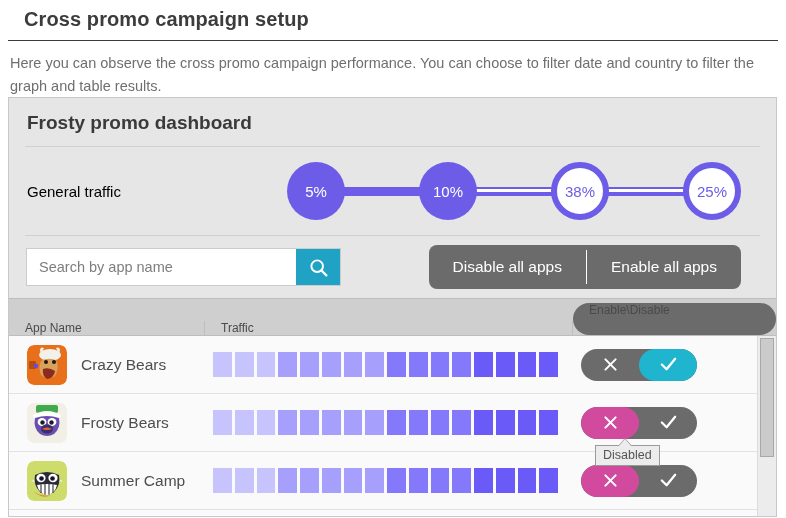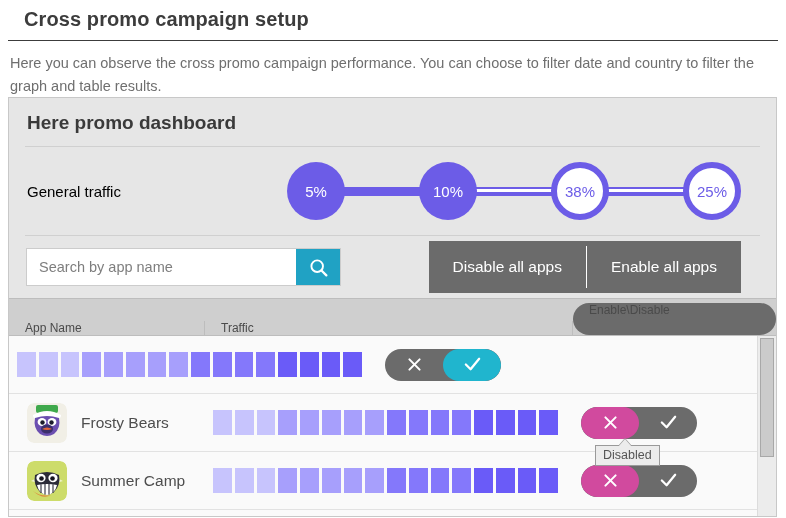--- a/index.html
+++ b/index.html
@@ -150,23 +150,23 @@
     align-items: center;
     justify-content: center;
     cursor: pointer;
     padding: 0;
   }
 
   .btn-group {
     display: flex;
     margin-left: auto;
     background: #6b6b6b;
-    border-radius: 0;
+    border-radius: 8px;
     overflow: hidden;
-    height: 52px;
+    height: 44px;
     margin-right: 17px;
   }
   .btn-group button {
     background: transparent;
     border: 0;
     color: #ffffff;
     font-size: 15.5px;
     font-family: "Liberation Sans", sans-serif;
     padding: 0 24px;
     cursor: pointer;
@@ -302,21 +302,21 @@
 </style>
 </head>
 <body>
 
 <div class="page-title">Cross promo campaign setup</div>
 <div class="title-rule"></div>
 <div class="page-desc">Here you can observe the cross promo campaign performance. You can choose to filter date and country to filter the graph and table results.</div>
 
 <div class="card">
 
-  <div class="card-title">Here promo dashboard</div>
+  <div class="card-title">Frosty promo dashboard</div>
   <div class="card-rule"></div>
 
   <div class="stepper-row">
     <div class="stepper-label">General traffic</div>
     <div class="steps">
       <div class="step filled">
           <span>5%</span>
         </div>
       <div class="connector"></div>
       <div class="step filled">
@@ -355,20 +355,37 @@
 
   <div class="table-head">
     <div class="th app">App Name</div>
     <div class="th traf">Traffic</div>
     <div class="th toggle">Enable\Disable</div>
   </div>
 
   <div class="table-body">
 
     <div class="row">
+      <div class="cell-app">
+        <div class="app-icon">
+          <svg width="40" height="40" viewBox="0 0 40 40">
+            <rect width="40" height="40" rx="7" fill="#e8701a"></rect>
+            <ellipse cx="23" cy="10" rx="11" ry="6" fill="#f2f0ea"></ellipse>
+            <path d="M13 6 Q13 1 17 3 Q15 6 15 9 Z" fill="#f2f0ea"></path>
+            <path d="M33 6 Q33 1 29 3 Q31 6 31 9 Z" fill="#f2f0ea"></path>
+            <path d="M14 16 Q20 12 29 15 Q33 22 28 31 Q20 36 14 30 Q11 22 14 16Z" fill="#d8a25d"></path>
+            <path d="M16 24 Q22 22 28 26 Q27 33 20 34 Q15 31 16 24Z" fill="#8d2a1f"></path>
+            <circle cx="19" cy="17" r="2" fill="#23160f"></circle>
+            <circle cx="27" cy="17" r="2" fill="#23160f"></circle>
+            <rect x="2" y="16" width="7" height="8" rx="1" fill="#b34f10"></rect>
+            <circle cx="9" cy="21" r="2.3" fill="#6c4ae0"></circle>
+          </svg>
+        </div>
+        <div class="app-name">Crazy Bears</div>
+      </div>
       <div class="cell-traffic">
         <div class="bar">
             <div class="seg" style="background: rgb(199, 196, 253);"></div>
             <div class="seg" style="background: rgb(199, 196, 253);"></div>
             <div class="seg" style="background: rgb(199, 196, 253);"></div>
             <div class="seg" style="background: rgb(167, 159, 252);"></div>
             <div class="seg" style="background: rgb(167, 159, 252);"></div>
             <div class="seg" style="background: rgb(167, 159, 252);"></div>
             <div class="seg" style="background: rgb(167, 159, 252);"></div>
             <div class="seg" style="background: rgb(167, 159, 252);"></div>

